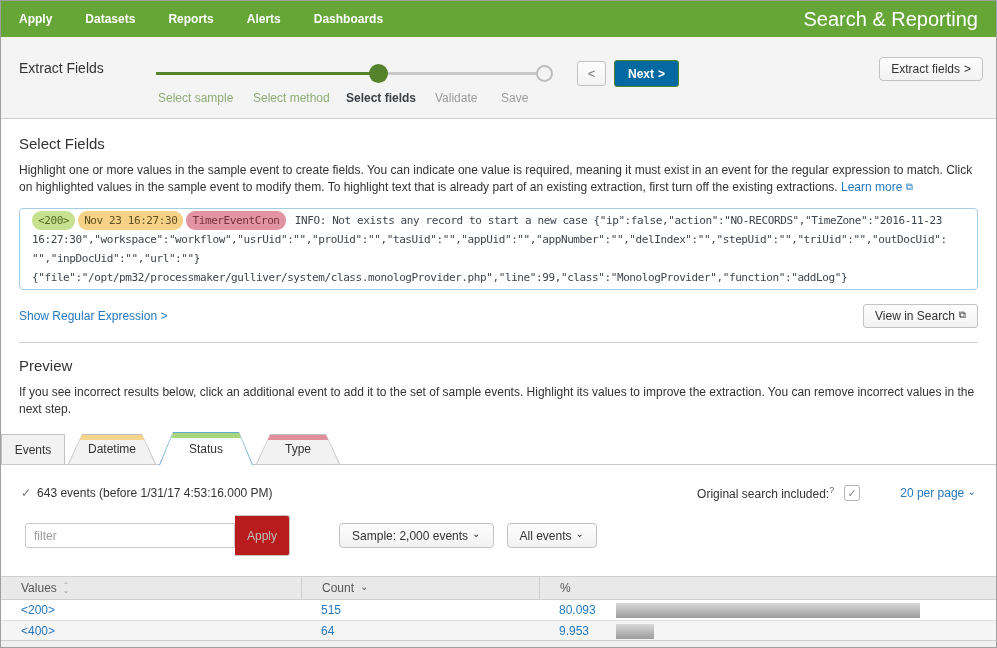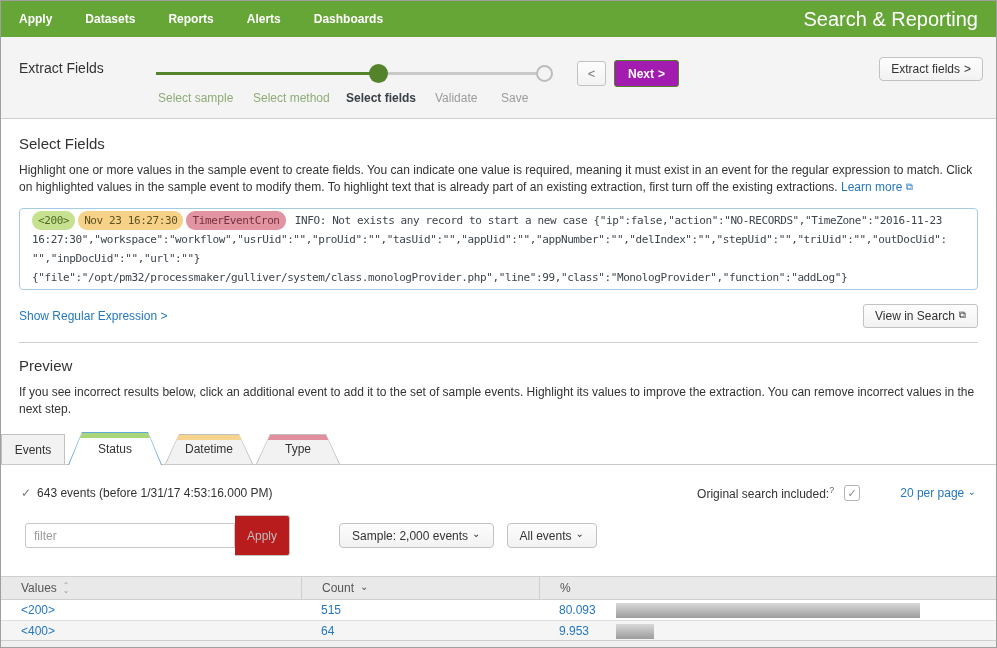--- a/index.html
+++ b/index.html
@@ -26,21 +26,21 @@
   .step-labels{ position:absolute; top:28px; left:0; right:0; height:16px; }
   .step-label{ position:absolute; white-space:nowrap; font-size:12px; }
   .step-label.done{ color:#8fac77; }
   .step-label.current{ color:#3a4148; font-weight:bold; }
   .step-label.todo{ color:#9b9b9b; }
   .btn{ display:inline-flex; align-items:center; justify-content:center; gap:4px;
         border:1px solid #c2c2c2; border-radius:3px; background:linear-gradient(#fdfdfd,#f2f2f2);
         color:#333; font-size:12px; cursor:pointer; }
   .back-btn{ position:absolute; left:576px; top:24px; width:29px; height:25px; color:#777; font-size:13px; }
   .next-btn{ position:absolute; left:613px; top:23px; height:27px; padding:0 13px;
-             background:#a21caf; border:1px solid #4e8326; color:#fff; font-weight:bold; border-radius:3px; }
+             background:#0369a1; border:1px solid #4e8326; color:#fff; font-weight:bold; border-radius:3px; }
   .existing-btn{ position:absolute; right:13px; top:20px; height:24px; padding:0 11px; border-radius:4px; }
   
   .section{ padding:16px 18px 0 18px; }
   .sec-heading{ font-size:15px; font-weight:normal; color:#333; margin-bottom:10px; }
   .sec-desc{ font-size:12px; line-height:17px; color:#333; }
   a.link{ color:#2578be; text-decoration:none; cursor:pointer; }
   .ext-icon{ font-size:10px; position:relative; top:-1px; }
   .event-box{ margin-top:12px; border:1px solid #a6cbe7; border-radius:4px; background:#fff;
               padding:2px 12px; font-family:"DejaVu Sans Mono",monospace; font-size:11px;
               letter-spacing:-0.4px; line-height:19px; color:#3d454e; overflow:hidden; }
@@ -177,33 +177,33 @@
 
   <div class="section" style="padding-top:14px;">
     <h2 class="sec-heading">Preview</h2>
     <p class="sec-desc">If you see incorrect results below, click an additional event to add it to the set of sample events. Highlight its values to improve the extraction. You can remove incorrect values in the next step.</p>
   </div>
 
   <div class="tab-row">
       <div class="tab tab-plain">
         <div class="tab-label">Events</div>
       </div>
+      <div class="tab tab-shape" style="width: 88px; margin-left: 3px;">
+        <div class="tab-border-layer"></div>
+        <div class="tab-fill-layer">
+          <div class="tab-stripe" style="background: rgb(247, 212, 141);"></div>
+        </div>
+        <div class="tab-label">Datetime</div>
+      </div>
       <div class="tab tab-shape selected" style="width: 94px; margin-left: 3px;">
         <div class="tab-border-layer"></div>
         <div class="tab-fill-layer">
           <div class="tab-stripe" style="background: rgb(169, 213, 124);"></div>
         </div>
         <div class="tab-label">Status</div>
-      </div>
-      <div class="tab tab-shape" style="width: 88px; margin-left: 3px;">
-        <div class="tab-border-layer"></div>
-        <div class="tab-fill-layer">
-          <div class="tab-stripe" style="background: rgb(247, 212, 141);"></div>
-        </div>
-        <div class="tab-label">Datetime</div>
       </div>
       <div class="tab tab-shape" style="width: 84px; margin-left: 3px;">
         <div class="tab-border-layer"></div>
         <div class="tab-fill-layer">
           <div class="tab-stripe" style="background: rgb(226, 143, 157);"></div>
         </div>
         <div class="tab-label">Type</div>
       </div>
     </div>
 

